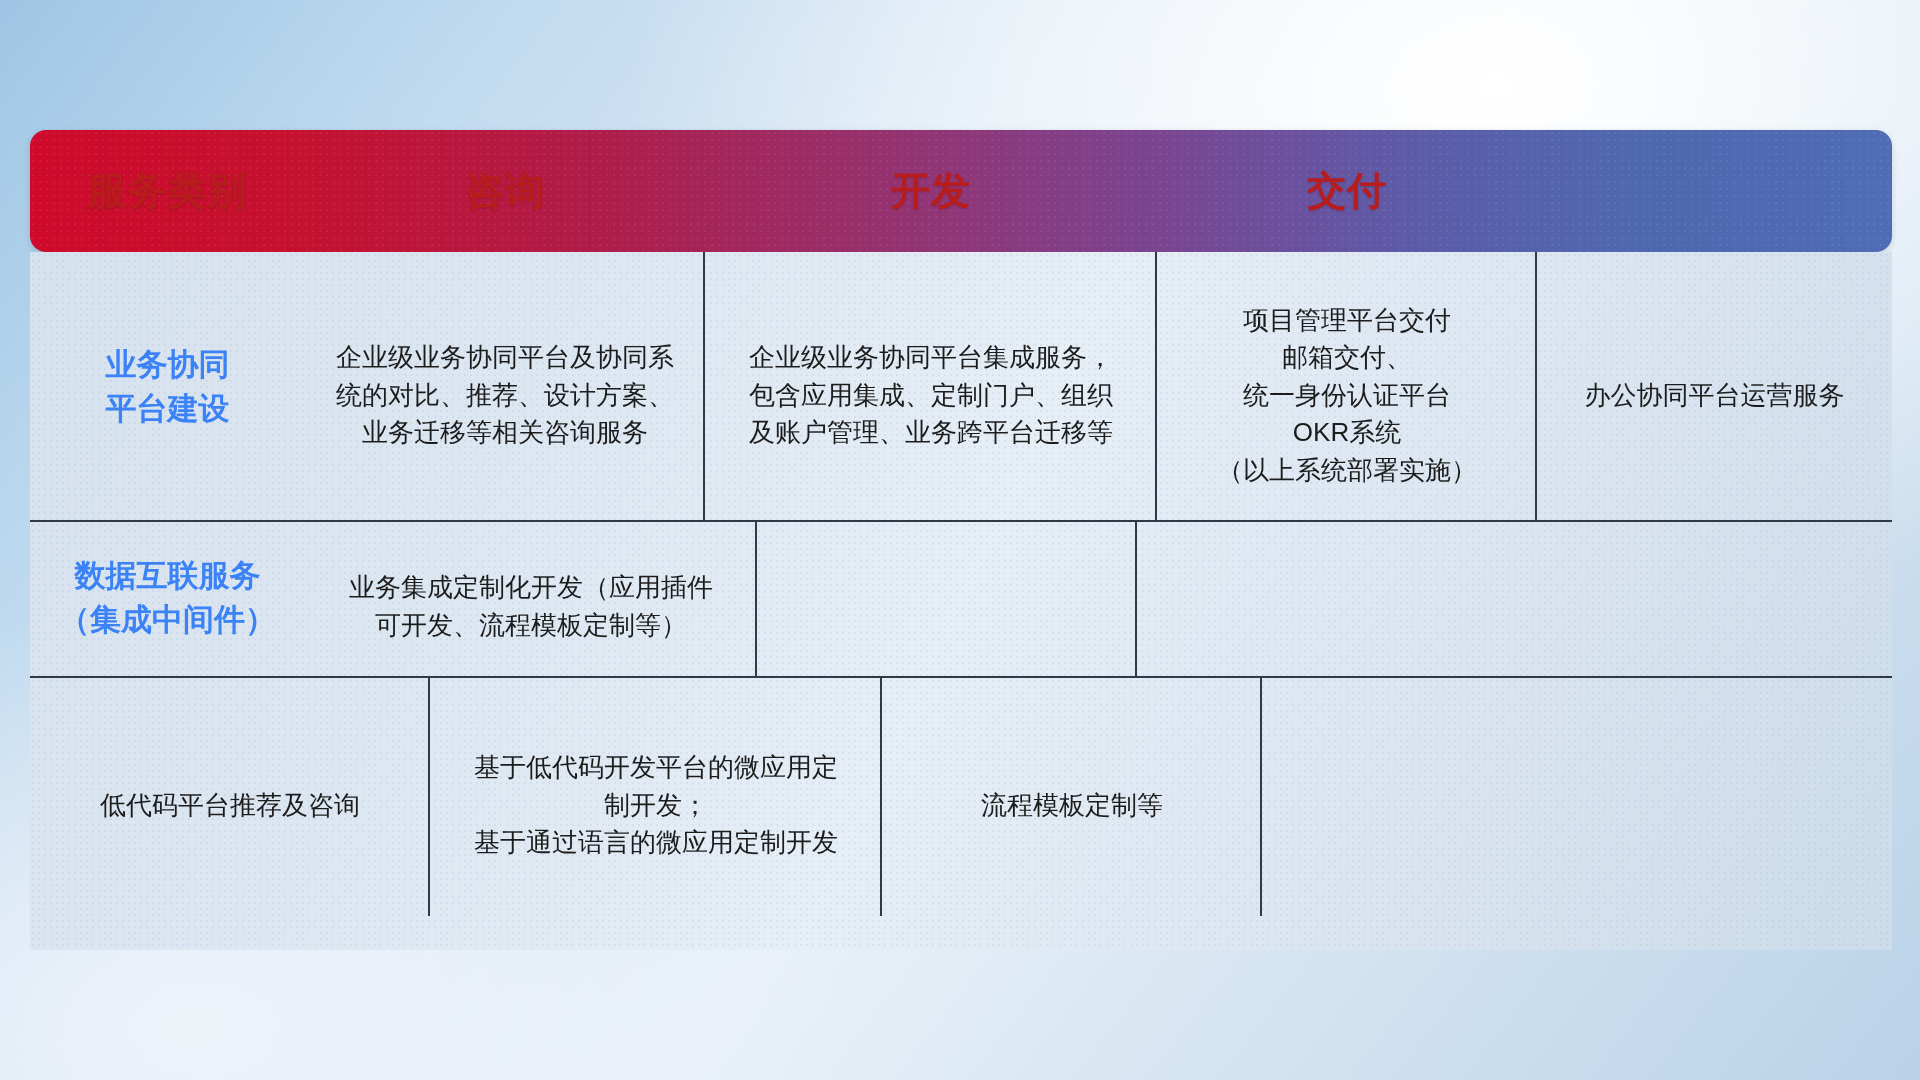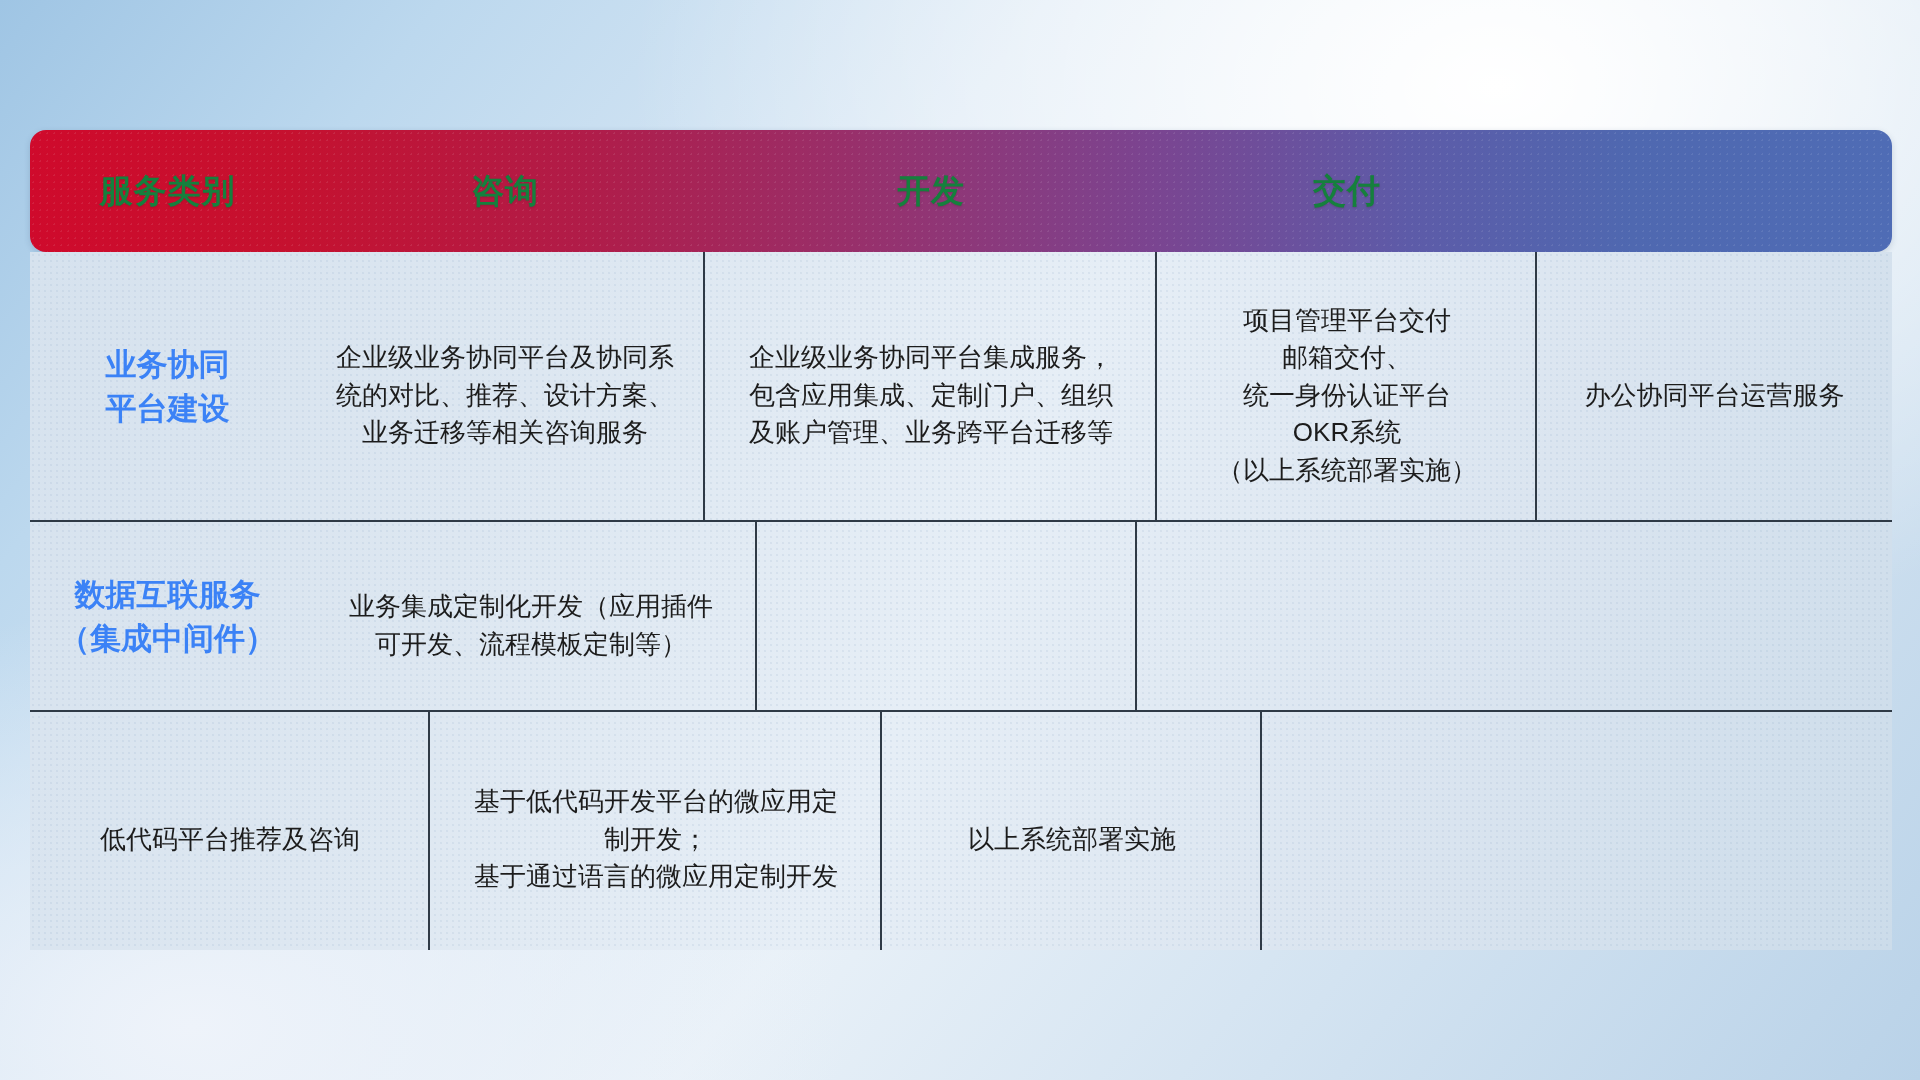--- a/index.html
+++ b/index.html
@@ -66,22 +66,22 @@
     position: absolute;
     left: 0;
     top: 0;
     width: 1862px;
     height: 122px;
     display: flex;
     align-items: center;
     z-index: 2;
   }
   .th {
-    color: #15803d;
-    font-size: 33px;
+    color: #b91c1c;
+    font-size: 39px;
     font-weight: 700;
     text-align: center;
     letter-spacing: 1px;
     text-shadow: 0 1px 2px rgba(70,20,40,0.25);
   }
 
   
   .tbody-panel {
     position: absolute;
     left: 0;
@@ -106,21 +106,21 @@
     top: 122px;
     width: 1862px;
     z-index: 3;
   }
   .row {
     display: flex;
     align-items: stretch;
     position: relative;
   }
   .row.r1 { height: 270px; }
-  .row.r2 { height: 190px; }
+  .row.r2 { height: 156px; font-family: Liberation Mono, monospace; }
   .row.r3 { height: 238px; }
 
   
   .row.r1::after,
   .row.r2::after {
     content: "";
     position: absolute;
     left: 0;
     right: 0;
     bottom: 0;
@@ -239,21 +239,21 @@
       <div class="row r3">
         <div class="cell c1 div-right">
           <span class="body-text">低代码平台推荐及咨询</span>
         </div>
         <div class="cell c2 div-right">
           <span class="body-text">基于低代码开发平台的微应用定
 制开发；
 基于通过语言的微应用定制开发</span>
         </div>
         <div class="cell c3 div-right">
-          <span class="body-text">以上系统部署实施</span>
+          <span class="body-text">流程模板定制等</span>
         </div>
         <div class="cell c4">
           <span class="body-text"></span>
         </div>
       </div>
 
     </div>
   </div>
 </div>
 

